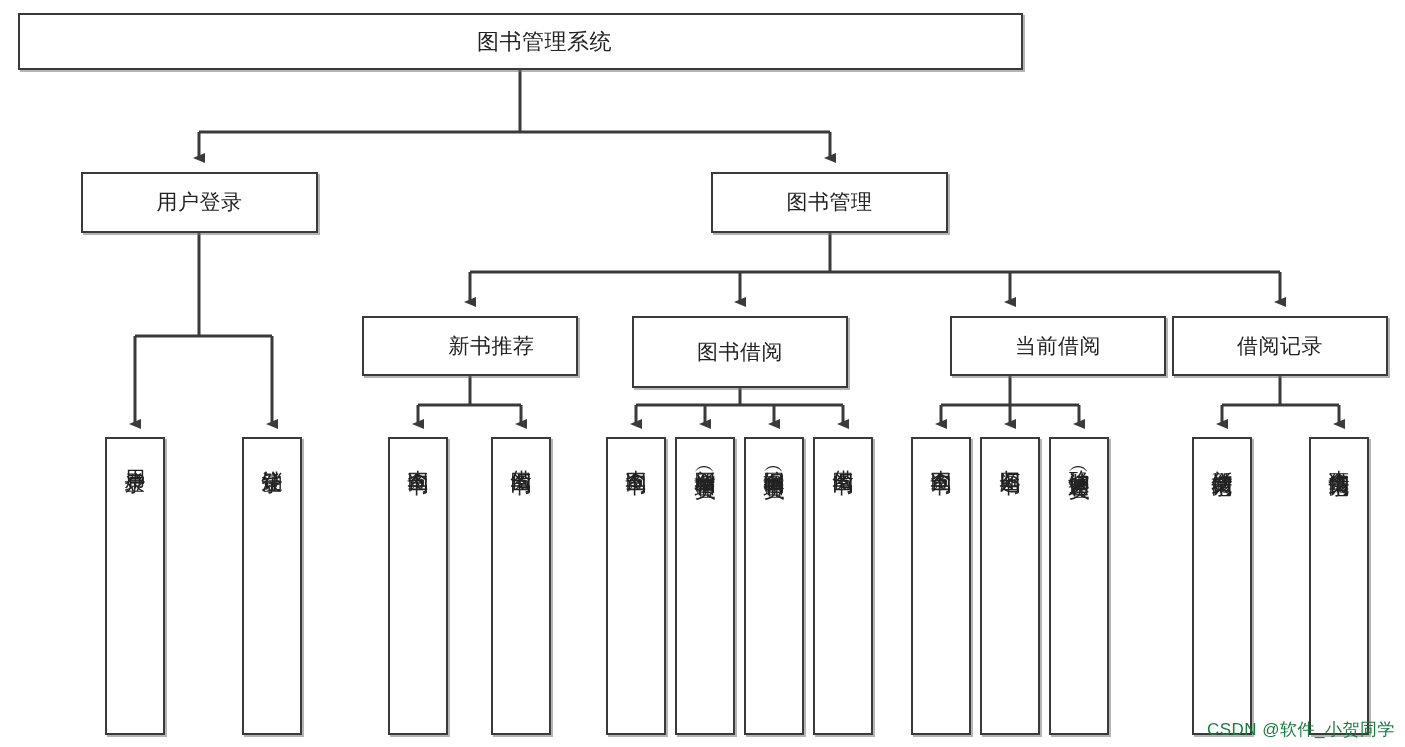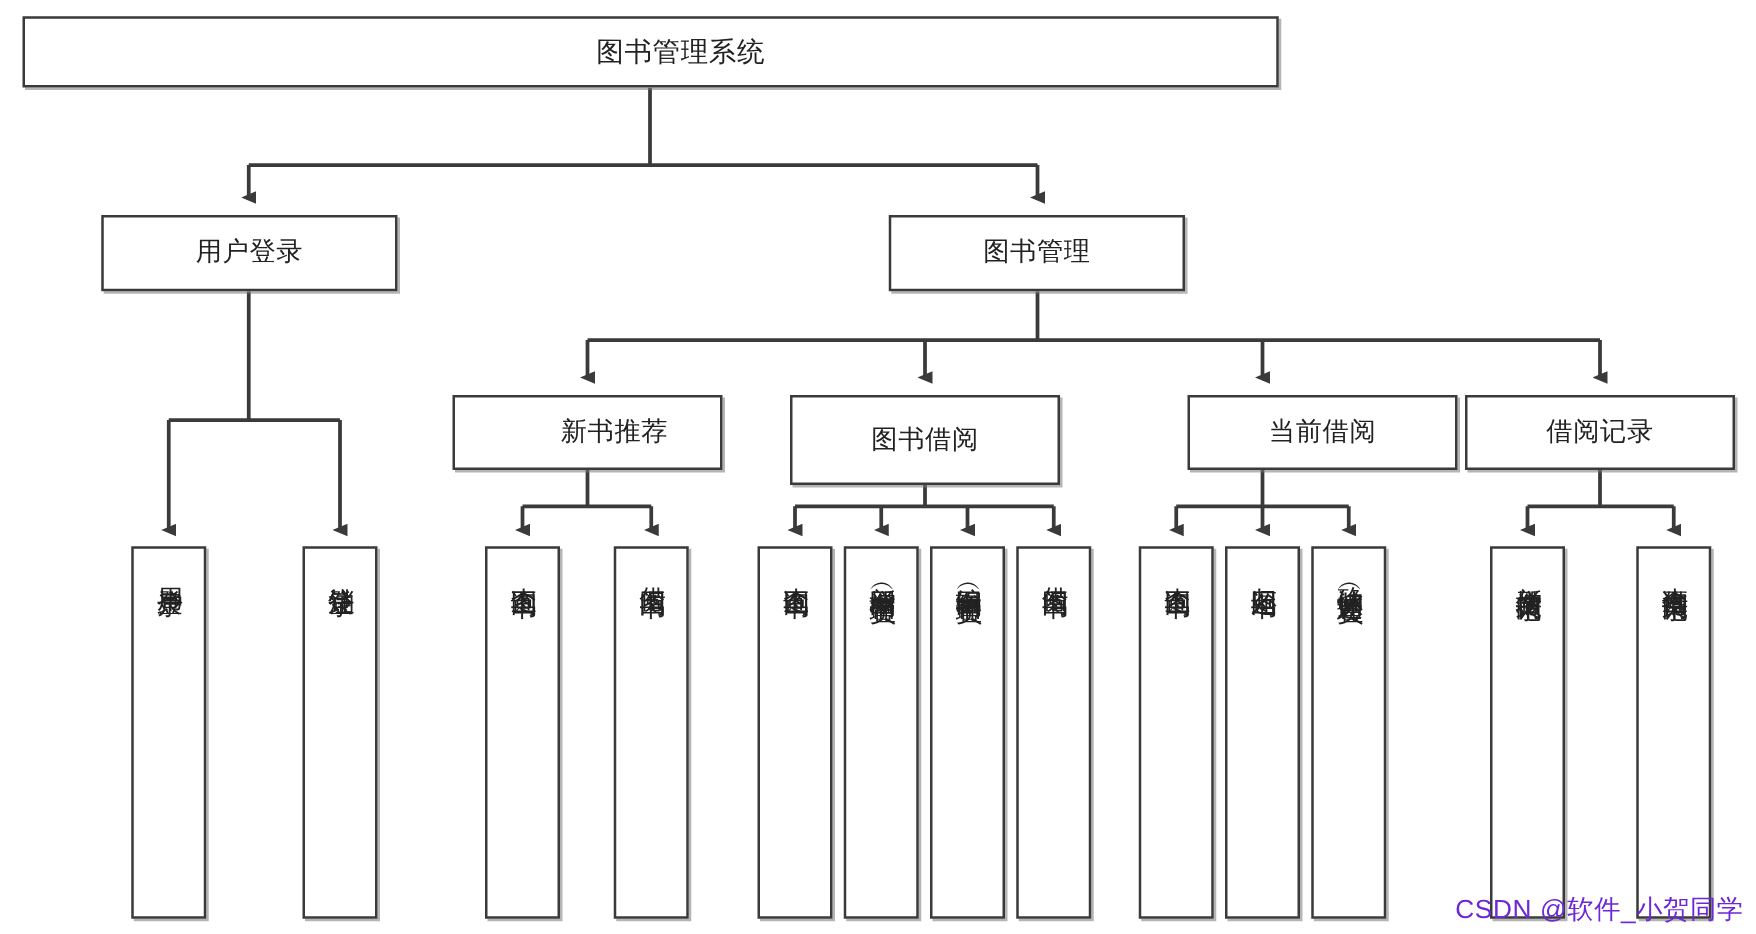--- a/index.html
+++ b/index.html
@@ -59,22 +59,22 @@
     text-orientation: upright;
     font-size: 21px;
     line-height: 1.05;
     letter-spacing: 1.5px;
     white-space: pre;
   }
   .watermark {
     position: absolute;
     right: 10px;
     bottom: 6px;
-    font-size: 21px;
-    color: #6d28d9;
+    font-size: 17px;
+    color: #15803d;
     white-space: nowrap;
     letter-spacing: 0.5px;
   }
 </style>
 </head>
 <body>
 
 <div id="canvas">
 
   <svg class="wires" viewBox="0 0 1405 747">

